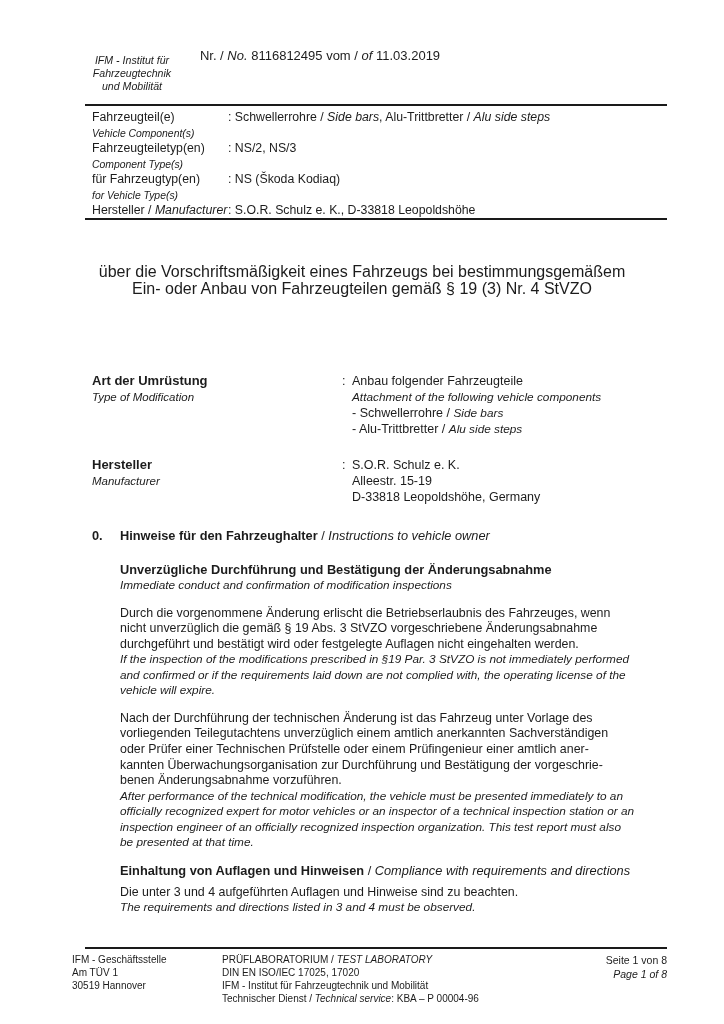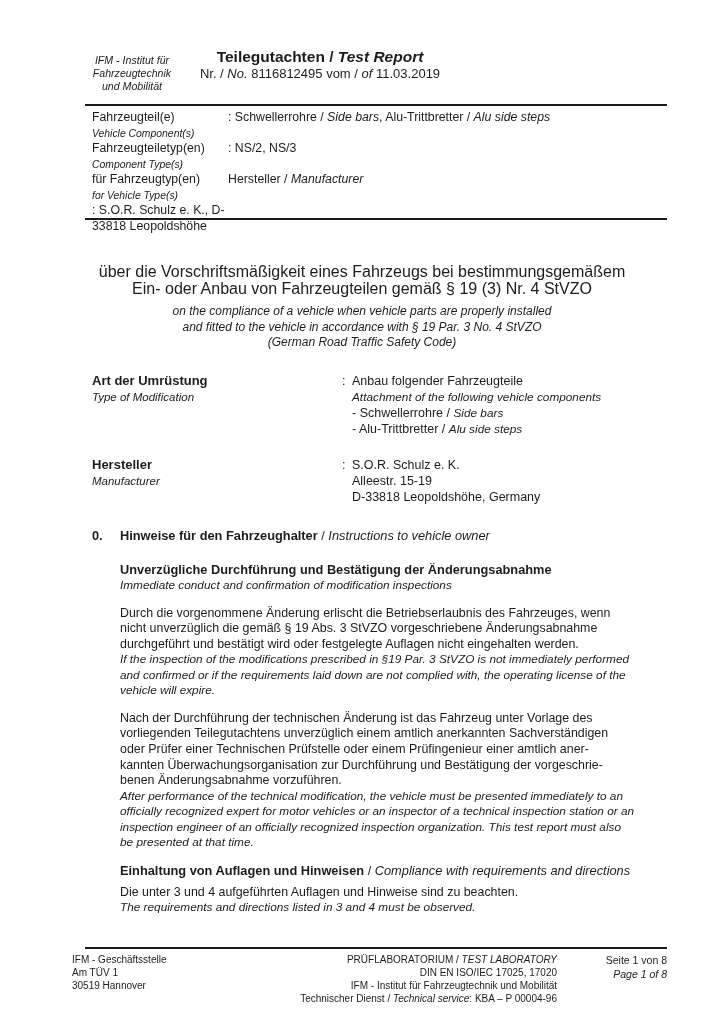--- a/index.html
+++ b/index.html
@@ -60,37 +60,36 @@
   .sub-en { font-style:italic; font-size:11.8px; line-height:15.5px; }
   .para { margin-top:12px; }
   .para-de { font-size:12.4px; line-height:15.6px; white-space:pre; }
   .para-en { font-size:11.8px; line-height:15.5px; font-style:italic; white-space:pre; }
   .sub2 { margin-top:12px; font-size:12.8px; line-height:16px; }
   .p3 { margin-top:6px; }
 
   
   .footer { position:absolute; left:72px; top:953px; width:595px; display:flex; }
   .f-left { width:150px; font-size:10px; line-height:13px; }
-  .f-center { flex:1; text-align:right; font-size:10px; line-height:13px; }
+  .f-center { flex:1; text-align:left; font-size:10px; line-height:13px; }
   .f-right { width:110px; text-align:right; font-size:10.5px; line-height:14px; }
   .f-right .pg-en { font-style:italic; }
 </style>
 </head>
 <body>
 
 <div class="page">
 
   <div class="issuer">
     <div>IFM - Institut für</div>
     <div>Fahrzeugtechnik</div>
     <div>und Mobilität</div>
   </div>
 
   <div class="title-block">
-    <div class="doc-title"><span class="r-b">Teilegutachten</span><span class="r-b"> / </span><span class="r-bi">Test Report</span></div>
     <div class="doc-no"><span>Nr. / </span><span class="r-i">No.</span><span> 8116812495 vom / </span><span class="r-i">of</span><span> 11.03.2019</span></div>
   </div>
 
 
   <div class="rule rule1"></div>
 
   <div class="info-table">
     <div class="info-label">
       <div class="de">Fahrzeugteil(e)</div>
       <div class="en">Vehicle Component(s)</div>
@@ -100,33 +99,31 @@
     <div class="info-label">
       <div class="de">Fahrzeugteiletyp(en)</div>
       <div class="en">Component Type(s)</div>
     </div>
     <div class="info-value"><span>: NS/2, NS/3</span></div>
 
     <div class="info-label">
       <div class="de">für Fahrzeugtyp(en)</div>
       <div class="en">for Vehicle Type(s)</div>
     </div>
+    <div class="info-value"><span>: NS (Škoda Kodiaq)</span></div>
 
     <div class="info-label"><span>Hersteller / </span><span class="r-i">Manufacturer</span></div>
     <div class="info-value"><span>: S.O.R. Schulz e. K., D-33818 Leopoldshöhe</span></div>
   </div>
 
   <div class="rule rule2"></div>
 
   <div class="statement">
     <div class="st-de">über die Vorschriftsmäßigkeit eines Fahrzeugs bei bestimmungsgemäßem
 Ein- oder Anbau von Fahrzeugteilen gemäß § 19 (3) Nr. 4 StVZO</div>
-    <div class="st-en">on the compliance of a vehicle when vehicle parts are properly installed
-and fitted to the vehicle in accordance with § 19 Par. 3 No. 4 StVZO
-(German Road Traffic Safety Code)</div>
   </div>
 
   <div class="mod-grid">
     <div class="mod-label">
       <div class="mod-label-de">Art der Umrüstung</div>
       <div class="mod-label-en">Type of Modification</div>
     </div>
     <div class="mod-value">
       <span class="mod-colon">:</span>
       <span class="mod-content"><span>Anbau folgender Fahrzeugteile

